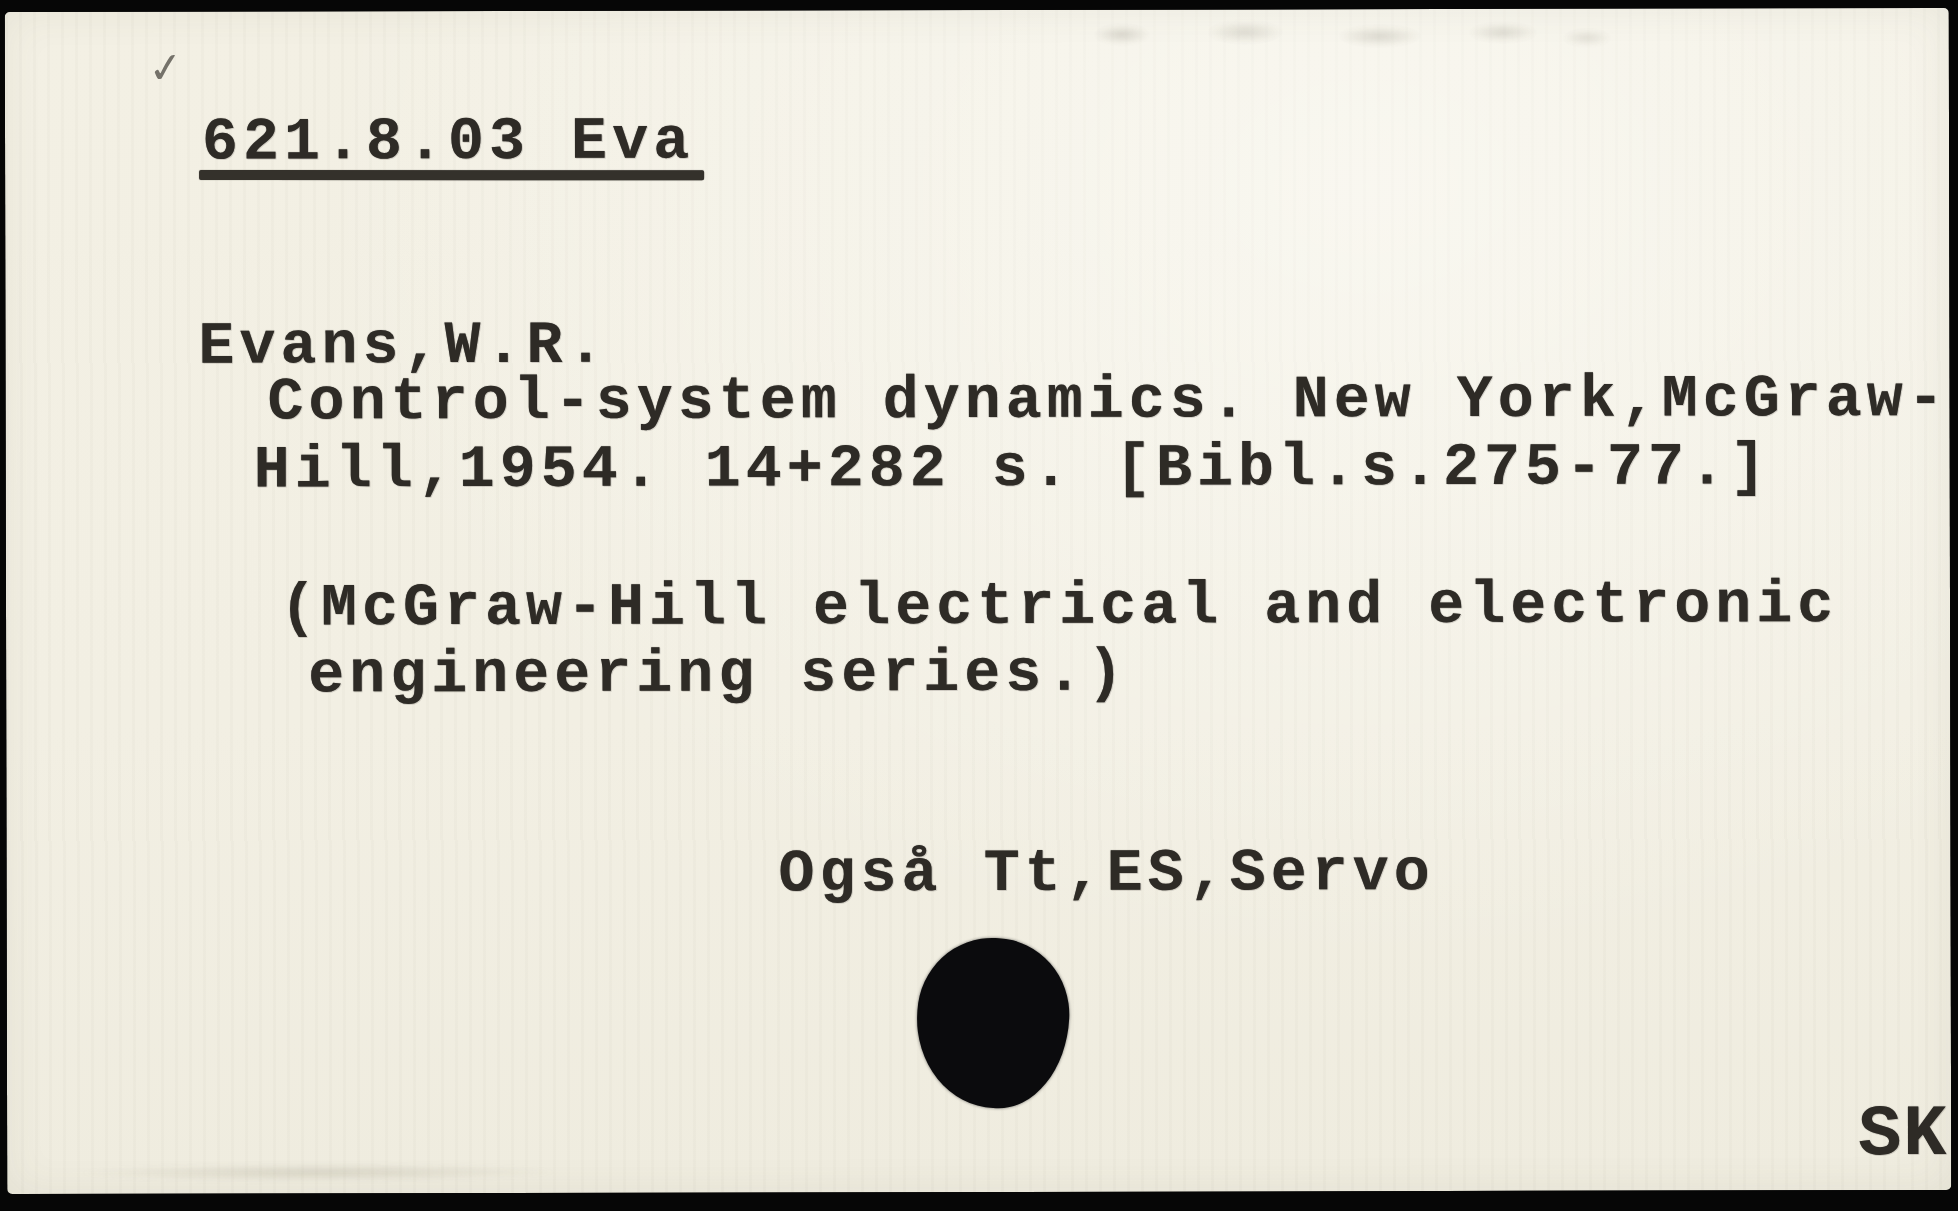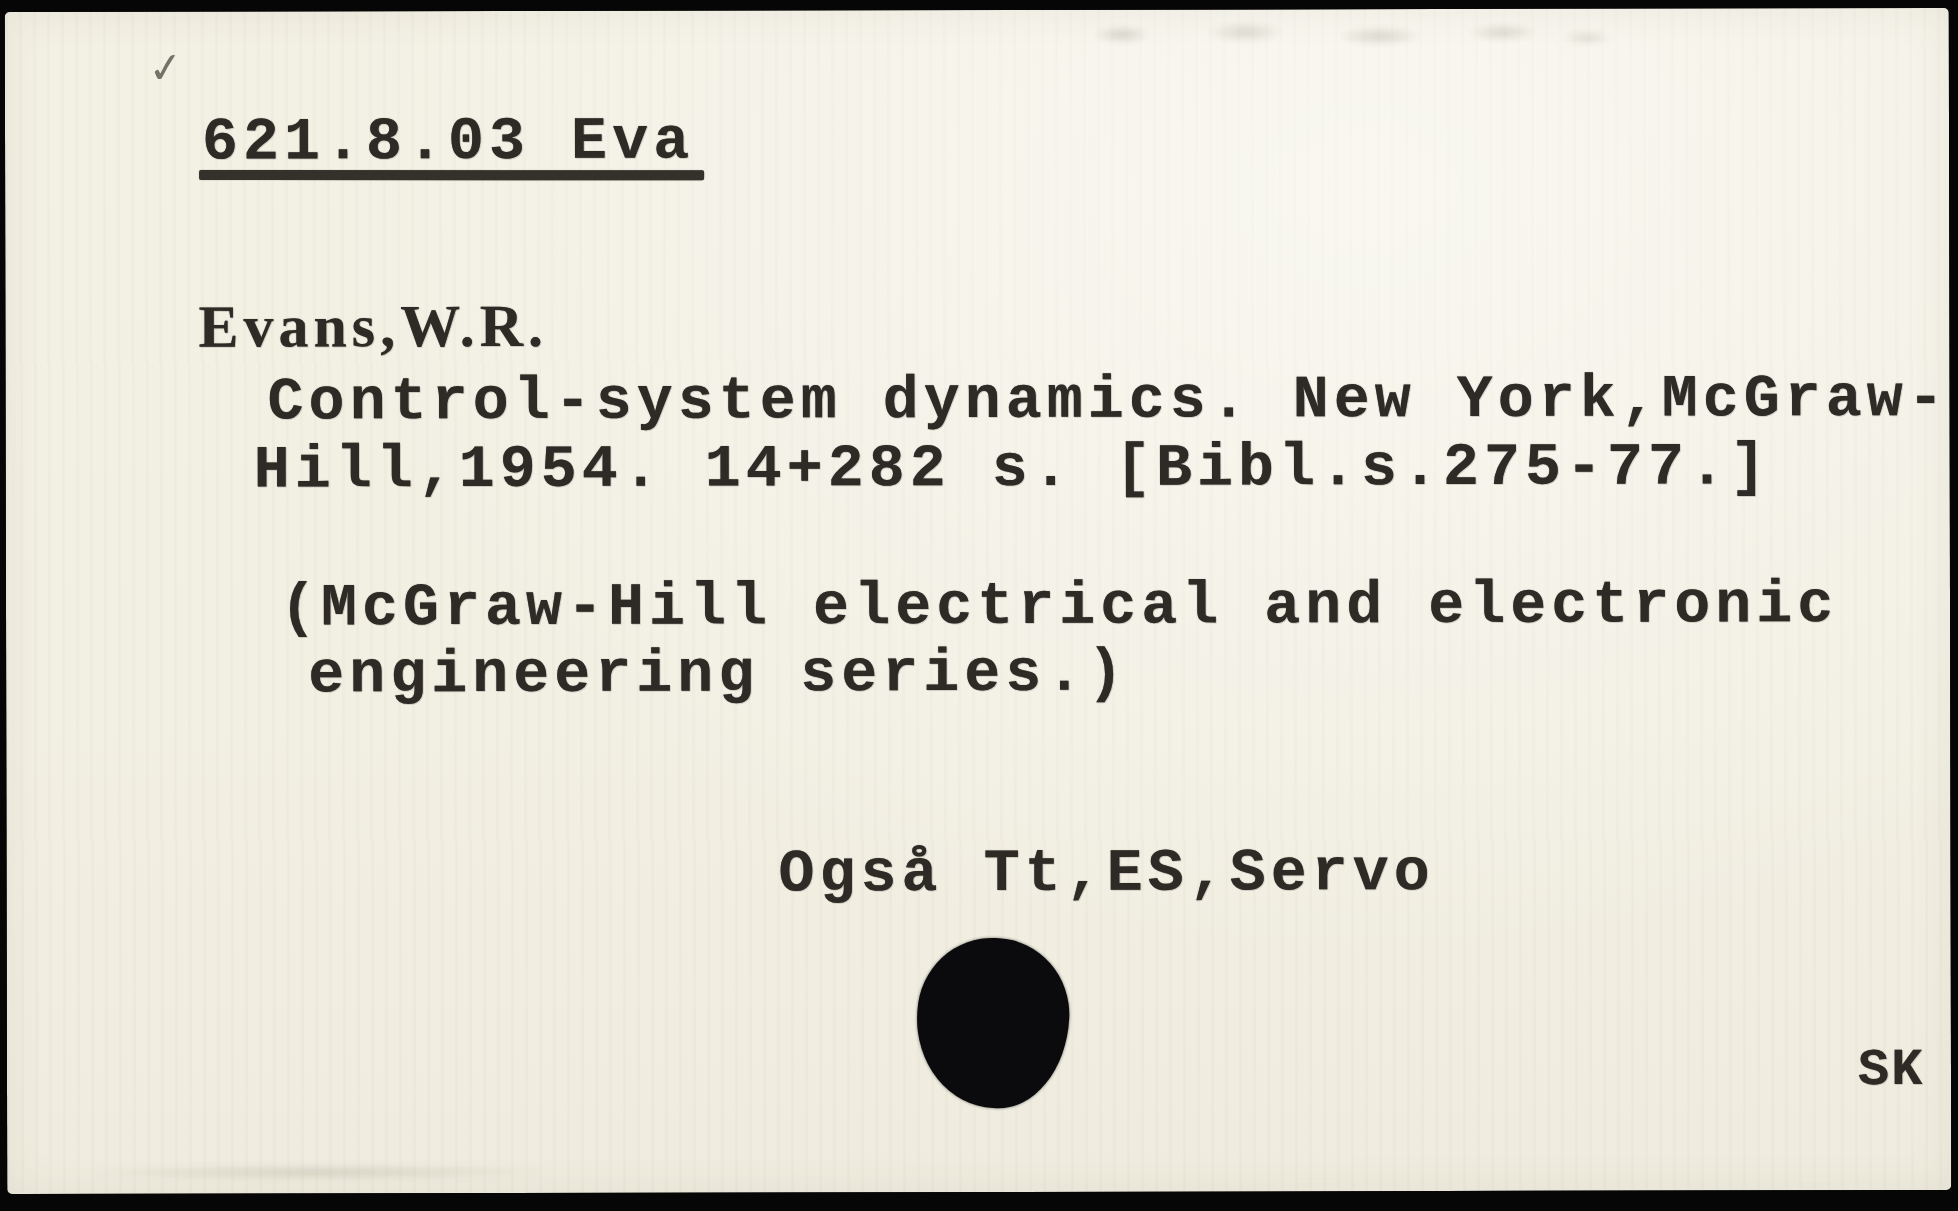--- a/index.html
+++ b/index.html
@@ -54,29 +54,29 @@
   .line2 { left: 197px; top: 100px; }
   .underline {
     position: absolute;
     left: 194px; top: 159px;
     width: 505px; height: 10px;
     background: #34312b;
     border-radius: 2px;
     transform: rotate(0.15deg);
     box-shadow: 0 0 1px rgba(46,43,38,0.7);
   }
-  .author  { left: 193px; top: 284px; font-family: Liberation Serif, serif; }
+  .author  { left: 193px; top: 304px; }
   .title1  { left: 262px; top: 360px; }
   .title2  { left: 248px; top: 428px; }
   .series1 { left: 274px; top: 566px; }
   .series2 { left: 302px; top: 633px; }
   .ogsa    { left: 772px; top: 833px; }
   .initials {
-    left: 1851px; top: 1032px;
-    font-size: 52px;
+    left: 1851px; top: 1096px;
+    font-size: 72px;
     letter-spacing: 2px;
   }
   .punch-hole {
     position: absolute;
     left: 910px; top: 928px;
     width: 152px; height: 170px;
     background: #0b0b0d;
     border-radius: 50% 50% 46% 54% / 46% 46% 56% 54%;
     transform: rotate(3deg);
     box-shadow: 0 0 3px rgba(20,20,20,0.6);

